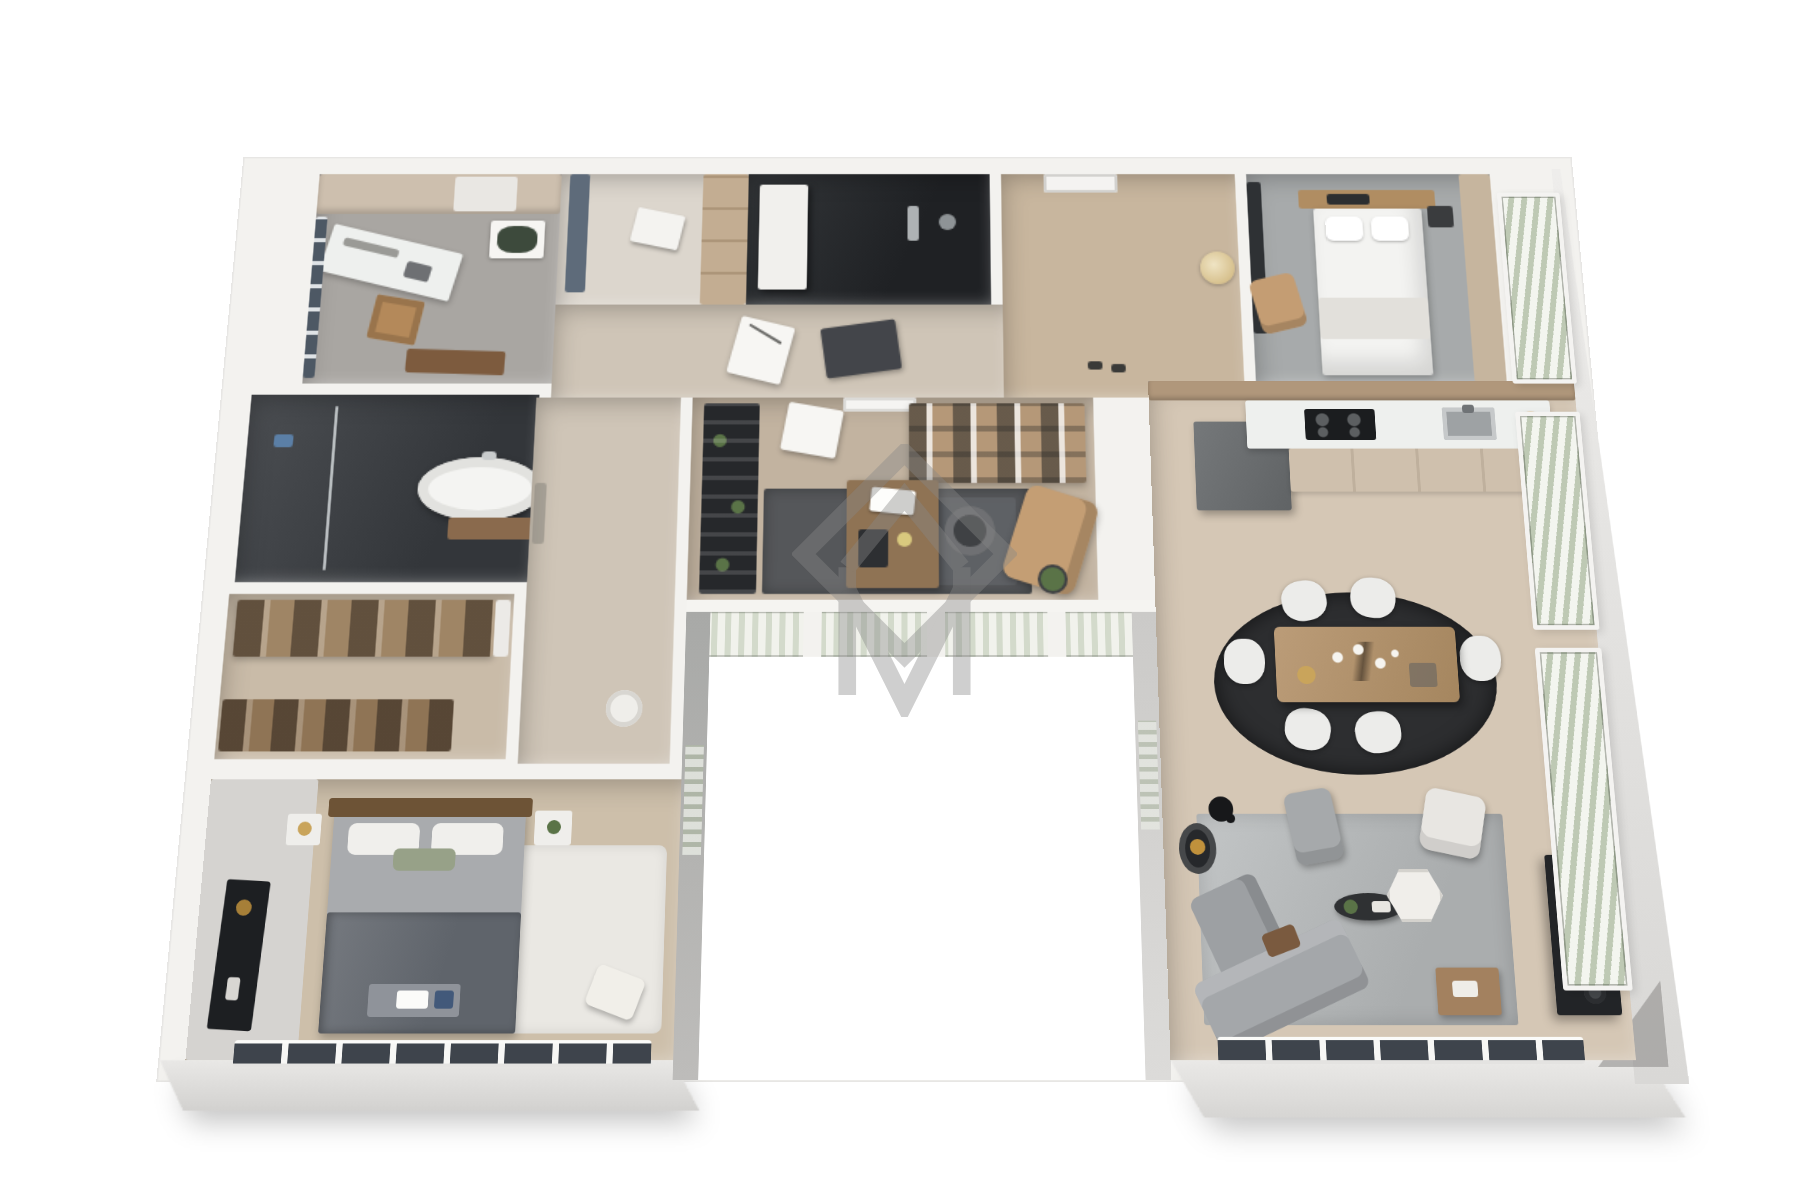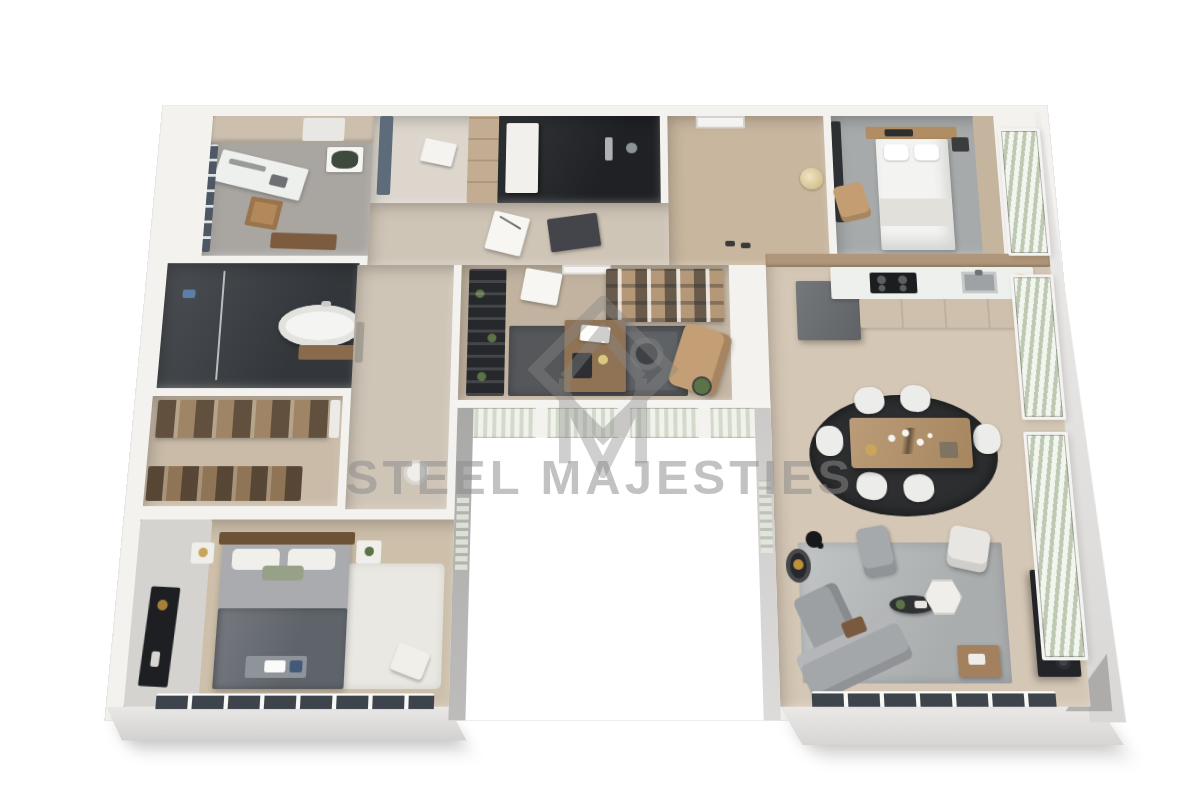--- a/index.html
+++ b/index.html
@@ -226,15 +226,14 @@
 
   <svg class="wm-logo" viewBox="0 0 100 124">
     <g fill="none" stroke="#878787" stroke-width="8">
       <path d="M50 4 L96 50 L50 96 L4 50 Z"></path>
       <path d="M24 56 L24 114"></path>
       <path d="M76 56 L76 114"></path>
       <path d="M24 56 L50 24 L76 56"></path>
       <path d="M24 66 L50 118 L76 66"></path>
     </g>
   </svg>
-  <div class="wm-text">STEEL MAJESTIES</div>
 
 </div>
 
 </body></html>

